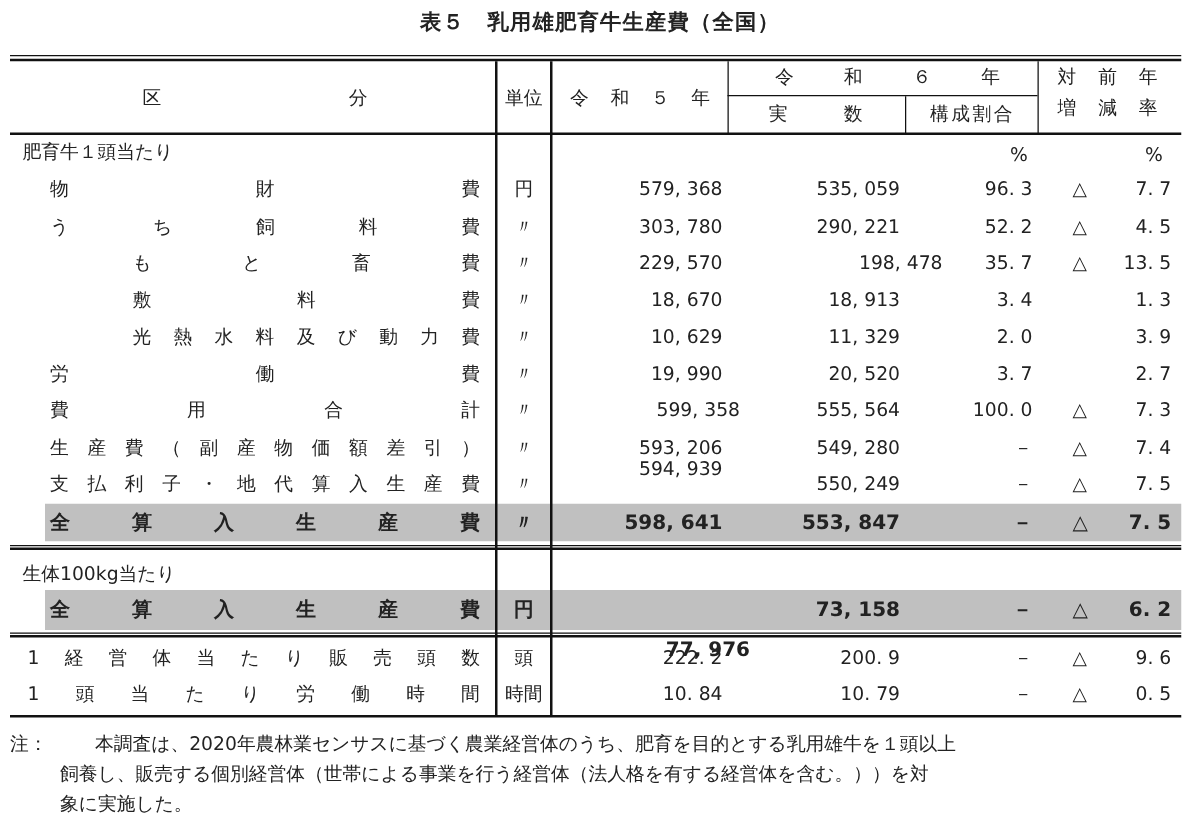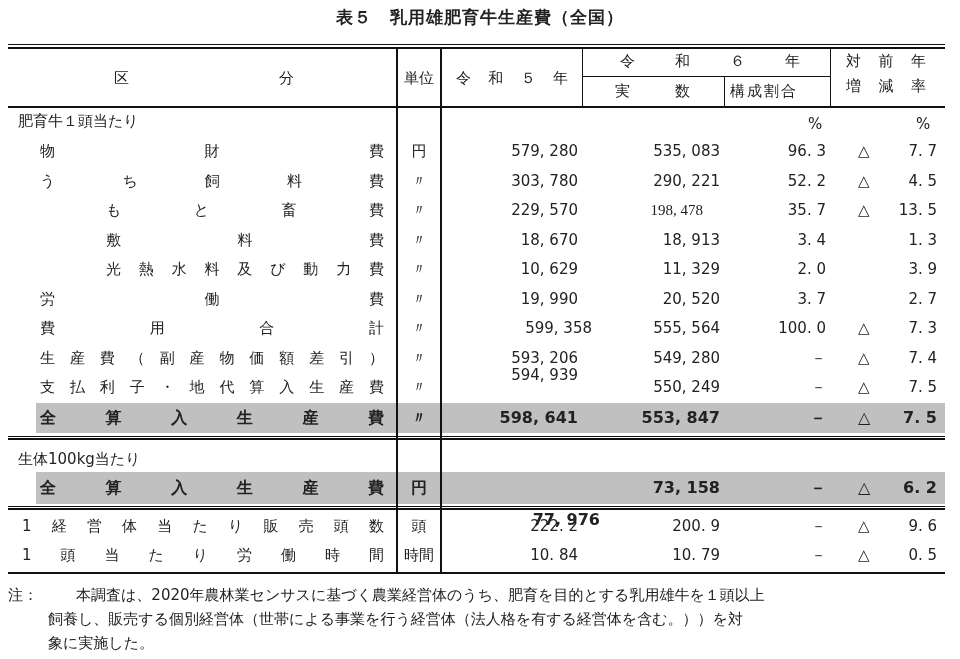--- a/index.html
+++ b/index.html
@@ -52,42 +52,42 @@
     <div class="cell lbl" style="left:620px;top:51px;width:180px;">
       <span>令</span>
       <span>和</span>
       <span>６</span>
       <span>年</span>
     </div>
     <div class="cell lbl" style="left:615px;top:81px;width:75px;">
       <span>実</span>
       <span>数</span>
     </div>
-    <div class="cell" style="left:730px;top:81px;width:96px;text-align:left;letter-spacing:2px;">構成割合</div>
+    <div class="cell" style="left:730px;top:81px;width:96px;text-align:center;letter-spacing:2px;">構成割合</div>
     <div class="cell lbl" style="left:846px;top:51px;width:80px;">
       <span>対</span>
       <span>前</span>
       <span>年</span>
     </div>
     <div class="cell lbl" style="left:846px;top:76px;width:80px;">
       <span>増</span>
       <span>減</span>
       <span>率</span>
     </div>
     <div class="cell" style="left:18px;top:111px;">肥育牛１頭当たり</div>
     <div class="cell" style="left:808px;top:114px;">%</div>
     <div class="cell" style="left:916px;top:114px;">%</div>
     <div class="cell lbl" style="left:40px;top:141px;width:344px;">
       <span>物</span>
       <span>財</span>
       <span>費</span>
     </div>
     <div class="cell" style="left:398px;top:141px;width:42px;text-align:center;">円</div>
-    <div class="cell num" style="left:450px;top:141px;width:128px;">579, 280</div>
-    <div class="cell num" style="left:590px;top:141px;width:130px;">535, 083</div>
+    <div class="cell num" style="left:450px;top:141px;width:128px;">579, 368</div>
+    <div class="cell num" style="left:590px;top:141px;width:130px;">535, 059</div>
     <div class="cell num" style="left:730px;top:141px;width:96px;">96. 3</div>
     <div class="cell" style="left:858px;top:141px;">△</div>
     <div class="cell num" style="left:880px;top:141px;width:57px;">7. 7</div>
     <div class="cell lbl" style="left:40px;top:170.5px;width:344px;">
       <span>う</span>
       <span>ち</span>
       <span>飼</span>
       <span>料</span>
       <span>費</span>
     </div>
@@ -98,21 +98,21 @@
     <div class="cell" style="left:858px;top:170.5px;">△</div>
     <div class="cell num" style="left:880px;top:170.5px;width:57px;">4. 5</div>
     <div class="cell lbl" style="left:106px;top:200px;width:278px;">
       <span>も</span>
       <span>と</span>
       <span>畜</span>
       <span>費</span>
     </div>
     <div class="cell" style="left:398px;top:200px;width:42px;text-align:center;">〃</div>
     <div class="cell num" style="left:450px;top:200px;width:128px;">229, 570</div>
-    <div class="cell num" style="left:573px;top:200px;width:130px;font-family:Liberation Serif, serif;">198, 478</div>
+    <div class="cell num" style="left:624px;top:200px;width:130px;">198, 478</div>
     <div class="cell num" style="left:730px;top:200px;width:96px;">35. 7</div>
     <div class="cell" style="left:858px;top:200px;">△</div>
     <div class="cell num" style="left:880px;top:200px;width:57px;">13. 5</div>
     <div class="cell lbl" style="left:106px;top:229.5px;width:278px;">
       <span>敷</span>
       <span>料</span>
       <span>費</span>
     </div>
     <div class="cell" style="left:398px;top:229.5px;width:42px;text-align:center;">〃</div>
     <div class="cell num" style="left:450px;top:229.5px;width:128px;">18, 670</div>

